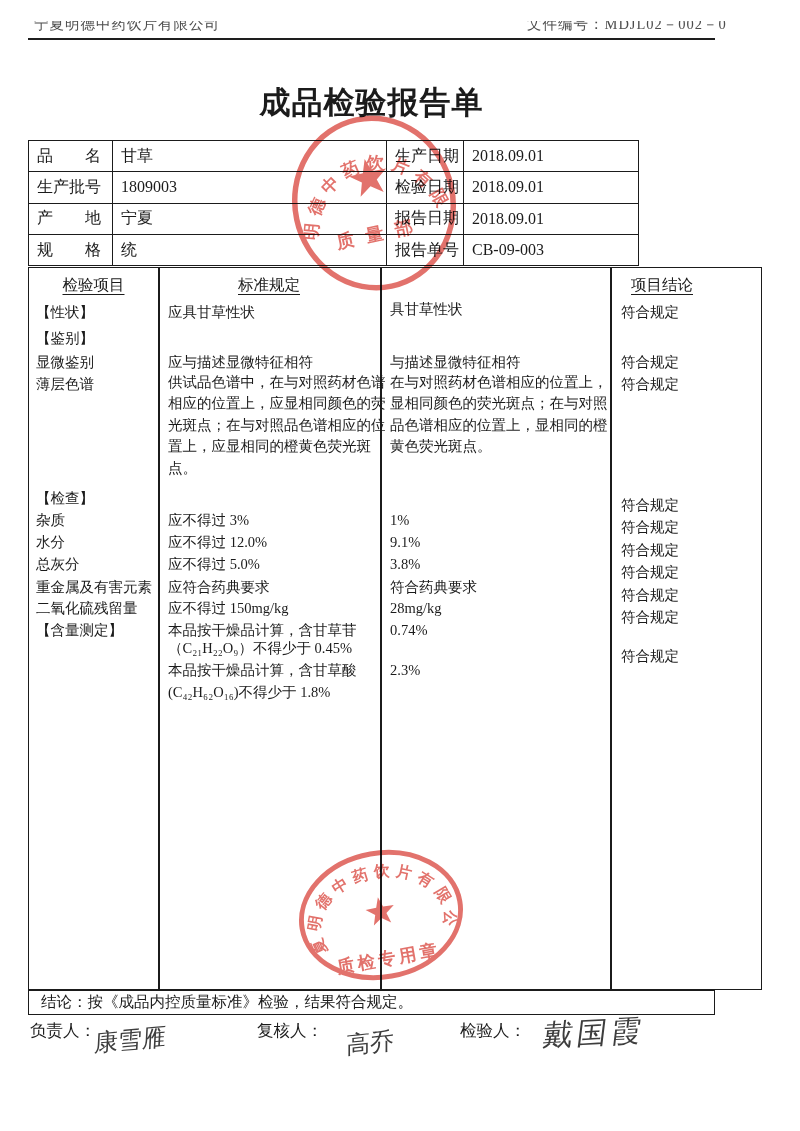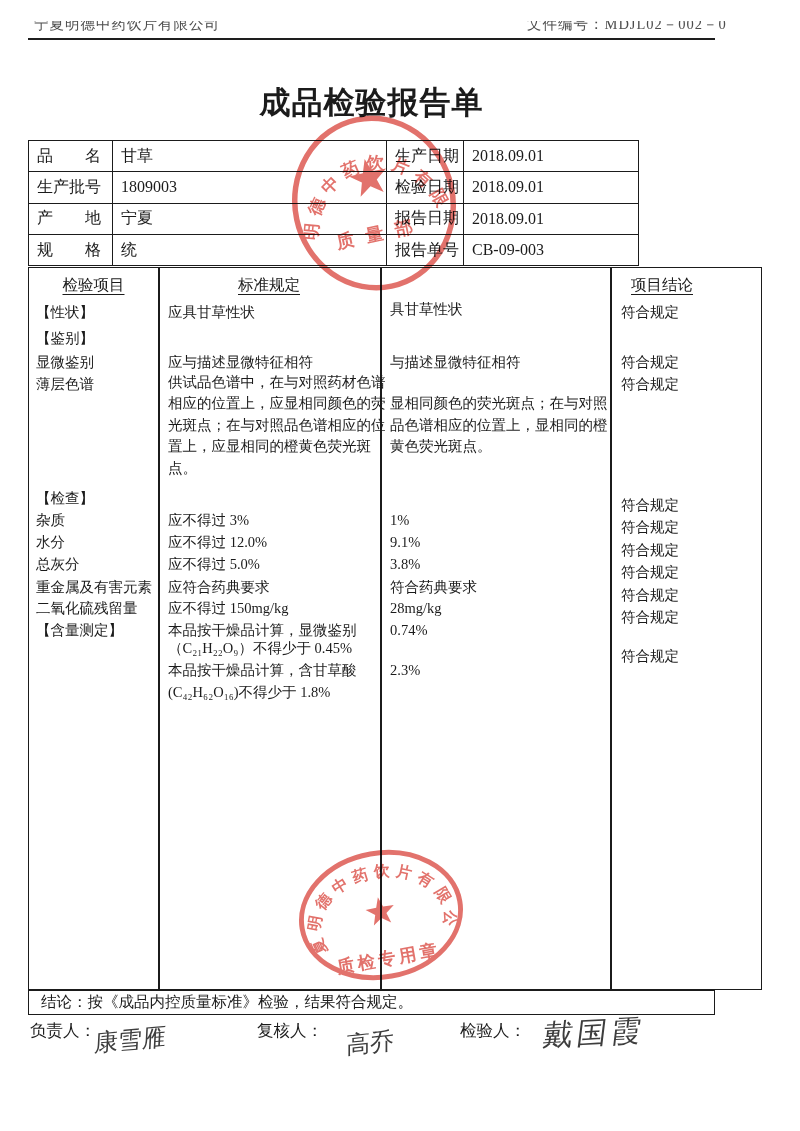--- a/index.html
+++ b/index.html
@@ -116,26 +116,27 @@
       <div class="line c1" style="top: 105px;">供试品色谱中，在与对照药材色谱</div>
       <div class="line c1" style="top: 126px;">相应的位置上，应显相同颜色的荧</div>
       <div class="line c1" style="top: 148px;">光斑点；在与对照品色谱相应的位</div>
       <div class="line c1" style="top: 169px;">置上，应显相同的橙黄色荧光斑</div>
       <div class="line c1" style="top: 191px;">点。</div>
       <div class="line c1" style="top: 243px;">应不得过 3%</div>
       <div class="line c1" style="top: 265px;">应不得过 12.0%</div>
       <div class="line c1" style="top: 287px;">应不得过 5.0%</div>
       <div class="line c1" style="top: 310px;">应符合药典要求</div>
       <div class="line c1" style="top: 331px;">应不得过 150mg/kg</div>
-      <div class="line c1" style="top: 353px;">本品按干燥品计算，显微鉴别</div>
+      <div class="line c1" style="top: 353px;">本品按干燥品计算，含甘草苷</div>
       <div class="line c1" style="top: 371px;">（C₂₁H₂₂O₉）不得少于 0.45%</div>
       <div class="line c1" style="top: 393px;">本品按干燥品计算，含甘草酸</div>
       <div class="line c1" style="top: 415px;">(C₄₂H₆₂O₁₆)不得少于 1.8%</div>
       <div class="line c2" style="top: 32px;">具甘草性状</div>
       <div class="line c2" style="top: 85px;">与描述显微特征相符</div>
+      <div class="line c2" style="top: 105px;">在与对照药材色谱相应的位置上，</div>
       <div class="line c2" style="top: 126px;">显相同颜色的荧光斑点；在与对照</div>
       <div class="line c2" style="top: 148px;">品色谱相应的位置上，显相同的橙</div>
       <div class="line c2" style="top: 169px;">黄色荧光斑点。</div>
       <div class="line c2" style="top: 243px;">1%</div>
       <div class="line c2" style="top: 265px;">9.1%</div>
       <div class="line c2" style="top: 287px;">3.8%</div>
       <div class="line c2" style="top: 310px;">符合药典要求</div>
       <div class="line c2" style="top: 331px;">28mg/kg</div>
       <div class="line c2" style="top: 353px;">0.74%</div>
       <div class="line c2" style="top: 393px;">2.3%</div>

